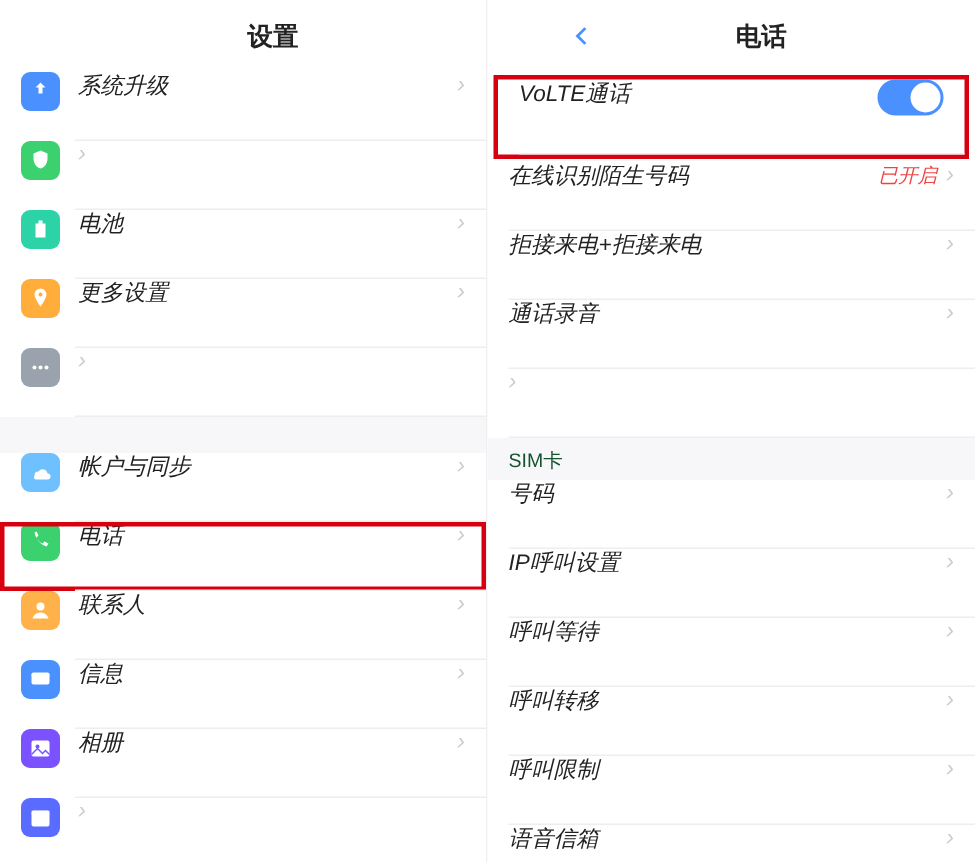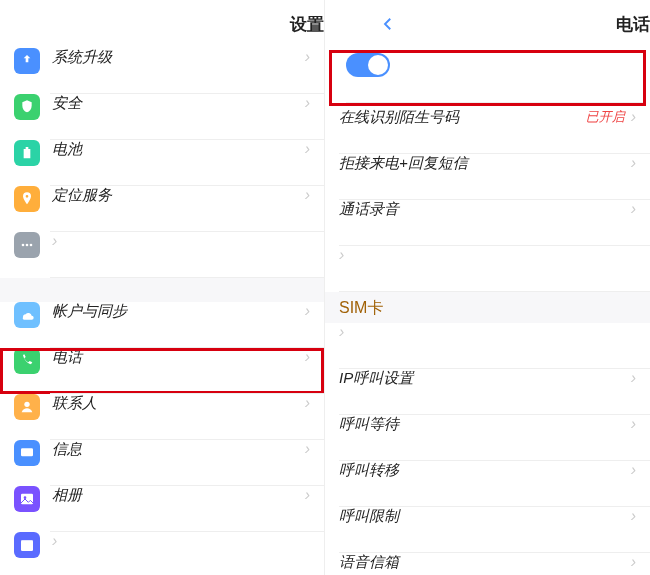--- a/index.html
+++ b/index.html
@@ -1,33 +1,33 @@
 <!DOCTYPE html>
 <html><head>
 <meta charset="utf-8">
 <style>
   * { box-sizing: border-box; margin: 0; padding: 0; }
   html, body { width: 650px; height: 575px; font-family: -apple-system, "Helvetica Neue", Arial, sans-serif; background: #fff; }
   body { display: flex; }
   .pane { height: 575px; overflow: hidden; background: #fff; position: relative; }
   .pane-left { width: 325px; border-right: 1px solid #eee; }
   .pane-right { width: 325px; }
-  .header { height: 48px; display: flex; align-items: center; justify-content: flex-end; position: relative; font-size: 17px; font-weight: 600; color: #222; margin-left: 40px; }
+  .header { height: 48px; display: flex; align-items: center; justify-content: center; position: relative; font-size: 17px; font-weight: 600; color: #222; margin-left: 40px; }
   .back { position: absolute; left: 14px; top: 0; height: 48px; display: flex; align-items: center; color: #4a90ff; font-size: 22px; }
   .list { }
   .row { display: flex; align-items: flex-start; height: 46px; padding: 0 14px; position: relative; font-style: italic; }
   .row::after { content: ""; position: absolute; left: 50px; right: 0; bottom: 0; height: 1px; background: #eee; }
   .pane-right .row::after { left: 14px; }
   .icon { width: 26px; height: 26px; border-radius: 6px; display: flex; align-items: center; justify-content: center; margin-right: 12px; flex-shrink: 0; }
   .icon svg { width: 16px; height: 16px; fill: #fff; }
   .label { flex: 1; font-size: 15px; color: #222; }
   .value { font-size: 13px; color: #ef4444; margin-right: 6px; }
   .chev { color: #ccc; font-size: 16px; }
   .gap { height: 24px; background: #f7f7f9; }
-  .section-title { font-size: 16px; color: #a16207; padding: 6px 14px 4px; background: #f7f7f9; }
+  .section-title { font-size: 13px; color: #14532d; padding: 6px 14px 4px; background: #f7f7f9; }
   .highlight { outline: 3px solid #d7000f; outline-offset: -3px; }
   .highlight-box { border: 3px solid #d7000f; margin: 2px 4px; }
   .switch { width: 44px; height: 24px; background: #4a90ff; border-radius: 12px; position: relative; flex-shrink: 0; }
   .switch::after { content: ""; position: absolute; right: 2px; top: 2px; width: 20px; height: 20px; background: #fff; border-radius: 50%; }
   
   .c-blue   { background: #4a90ff; }
   .c-green  { background: #3bd16f; }
   .c-teal   { background: #2bd3a6; }
   .c-orange { background: #ffae3b; }
   .c-gray   { background: #9aa3ad; }
@@ -54,39 +54,38 @@
         </span>
         <span class="label">系统升级</span>
         <span class="chev">›</span>
       </div>
       <div class="row">
         <span class="icon c-green">
           <svg viewBox="0 0 24 24">
             <path d="M12 2l7 3v5c0 5-3 9-7 10-4-1-7-5-7-10V5z"></path>
           </svg>
         </span>
-        <span class="label">安全</span>
         <span class="chev">›</span>
       </div>
       <div class="row">
         <span class="icon c-teal">
           <svg viewBox="0 0 24 24">
             <path d="M7 6h10v14H7zM10 3h4v3h-4z"></path>
           </svg>
         </span>
         <span class="label">电池</span>
         <span class="chev">›</span>
       </div>
       <div class="row">
         <span class="icon c-orange">
           <svg viewBox="0 0 24 24">
             <path d="M12 2a6 6 0 016 6c0 4-6 12-6 12S6 12 6 8a6 6 0 016-6zm0 4a2 2 0 100 4 2 2 0 000-4z"></path>
           </svg>
         </span>
-        <span class="label">定位服务</span>
+        <span class="label">更多设置</span>
         <span class="chev">›</span>
       </div>
       <div class="row">
         <span class="icon c-gray">
           <svg viewBox="0 0 24 24">
             <circle cx="6" cy="12" r="2"></circle>
             <circle cx="12" cy="12" r="2"></circle>
             <circle cx="18" cy="12" r="2"></circle>
           </svg>
         </span>
@@ -161,45 +160,47 @@
     <span class="back">
       <svg viewBox="0 0 24 24" width="18" height="18">
           <path fill="none" stroke="#4a90ff" stroke-width="2.5" d="M15 5l-7 7 7 7"></path>
         </svg>
     </span>
     <span>电话</span>
   </div>
 
   <div class="highlight-box">
     <div class="row" style="height:50px">
+      <span class="label">VoLTE通话</span>
       <span class="switch"></span>
     </div>
   </div>
 
   <div class="list" id="right-list-1">
       <div class="row">
         <span class="label">在线识别陌生号码</span>
         <span class="value">已开启</span>
         <span class="chev">›</span>
       </div>
       <div class="row">
-        <span class="label">拒接来电+回复短信</span>
+        <span class="label">拒接来电+拒接来电</span>
         <span class="chev">›</span>
       </div>
       <div class="row">
         <span class="label">通话录音</span>
         <span class="chev">›</span>
       </div>
       <div class="row">
         <span class="chev">›</span>
       </div>
     </div>
   <div class="section-title">SIM卡</div>
   <div class="list" id="right-list-2">
       <div class="row">
+        <span class="label">号码</span>
         <span class="chev">›</span>
       </div>
       <div class="row">
         <span class="label">IP呼叫设置</span>
         <span class="chev">›</span>
       </div>
       <div class="row">
         <span class="label">呼叫等待</span>
         <span class="chev">›</span>
       </div>

